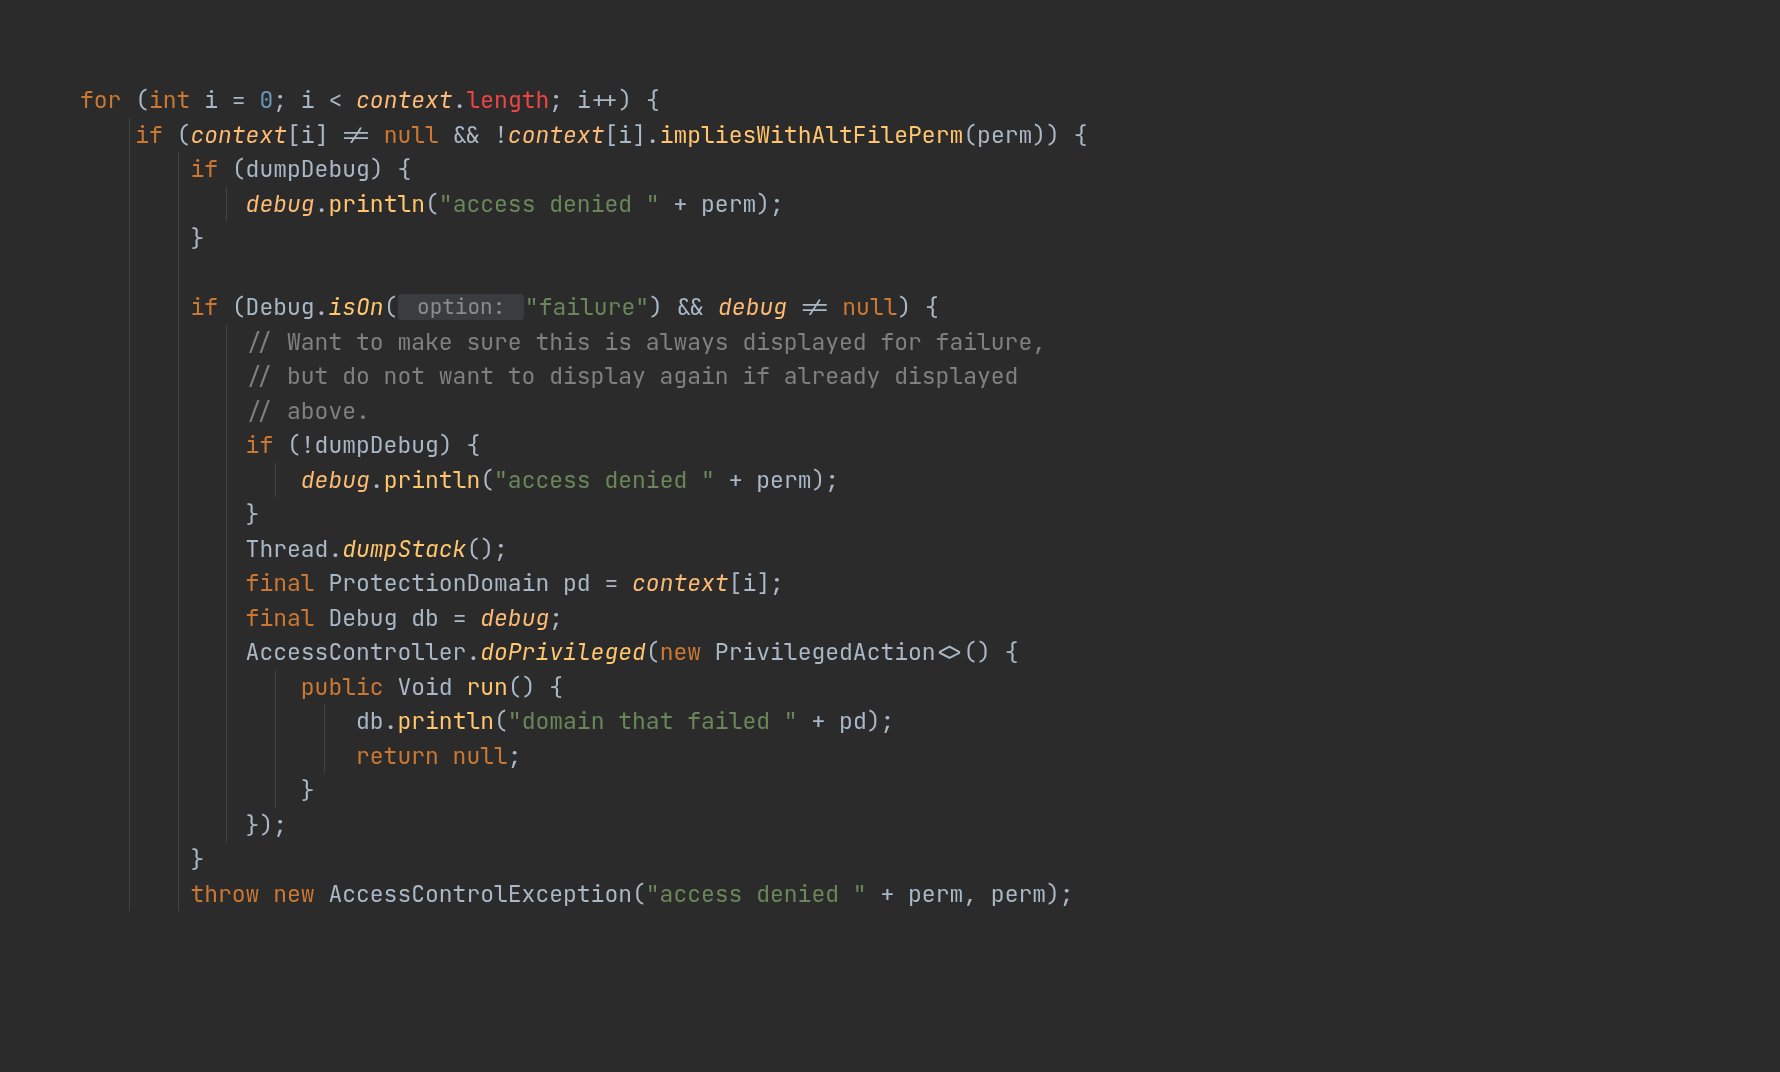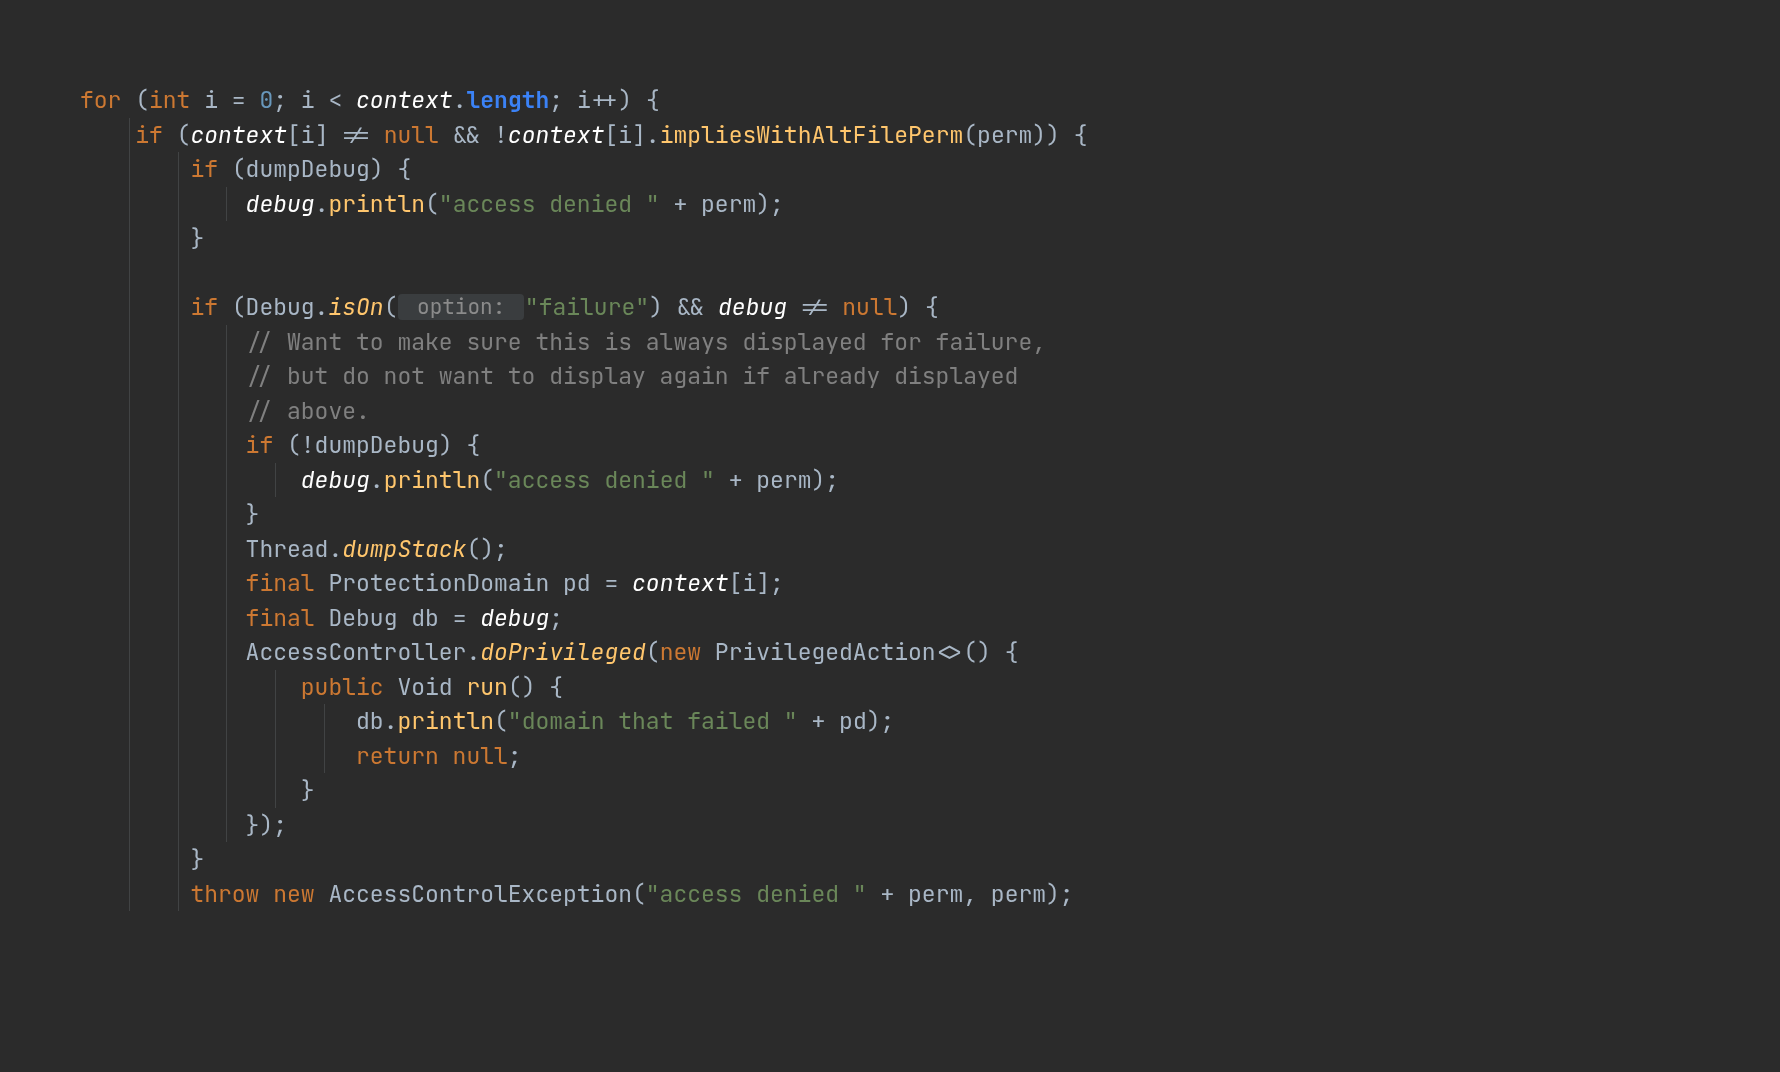--- a/index.html
+++ b/index.html
@@ -34,22 +34,22 @@
   }
 
   
   .kw   { color: #cc7832; }   
   .pun  { color: #a9b7c6; }
   .num  { color: #6897bb; }   
   .str  { color: #6a8759; }   
   .com  { color: #808080; }   
   .mth  { color: #ffc66d; }   
   .mthI { color: #ffc66d; font-style: italic; } 
-  .fld  { color: #ffffff; font-style: italic; } 
-  .fldn { color: #3b82f6; font-weight: bold; }   
+  .fld  { color: #fdba74; font-style: italic; } 
+  .fldn { color: #ef4444; }   
   .under { text-decoration-color: #a9b7c6; }
   .hint {
     display: inline-block;
     background: #3a3d3f;
     color: #8b8b8b;
     border-radius: 4px;
     padding: 0 6px;
     margin: 0 1px;
     font-style: normal;
     font-size: 21px;

